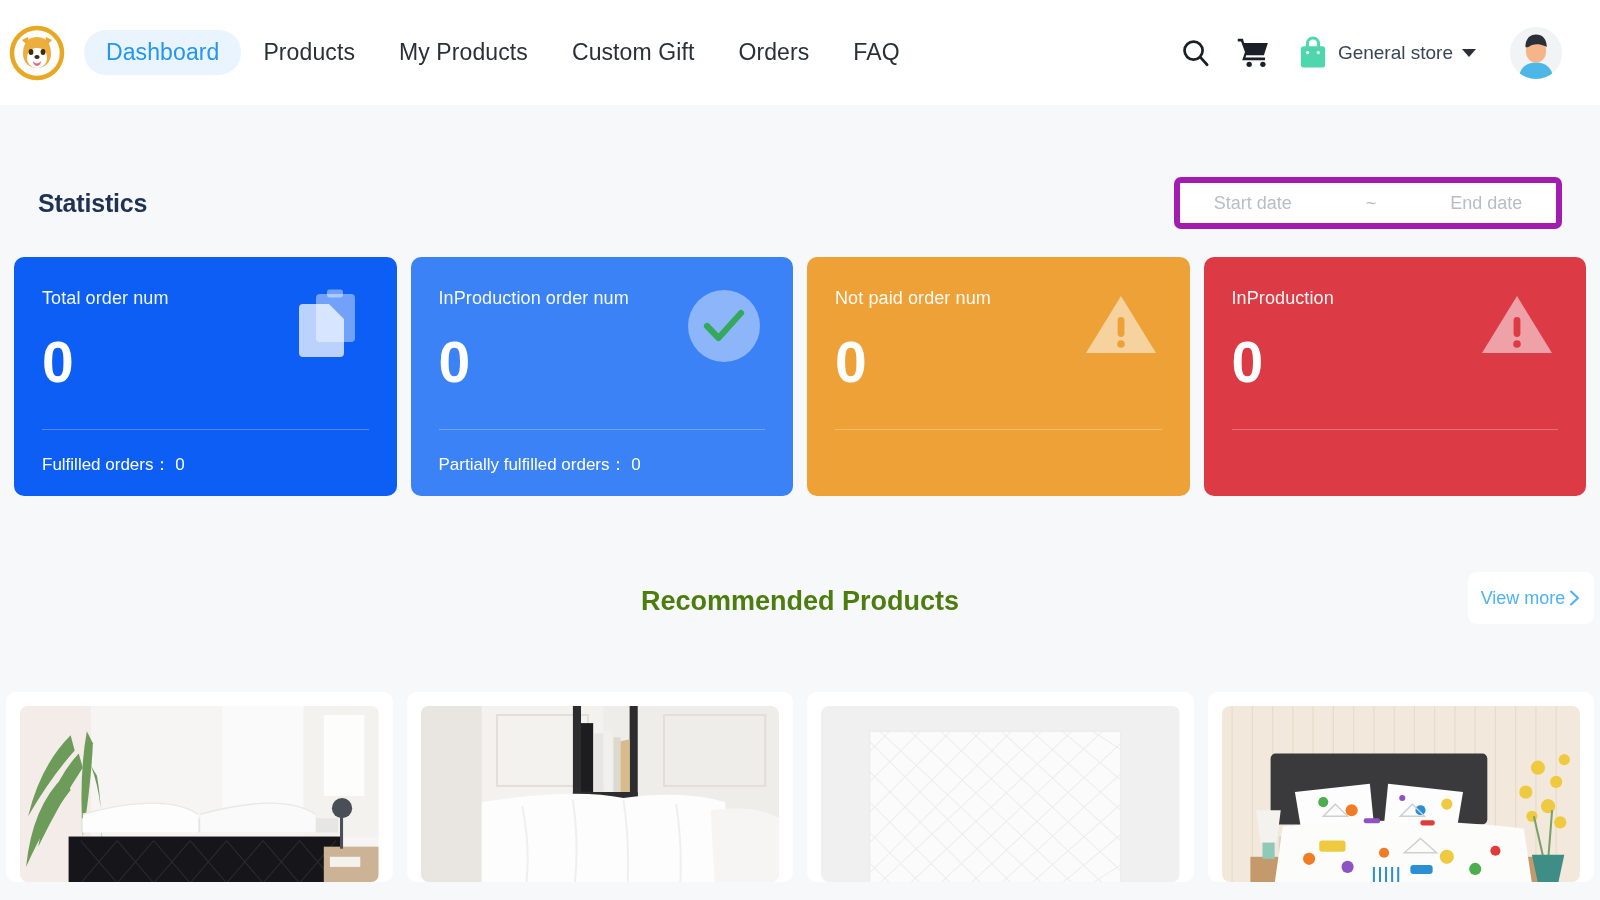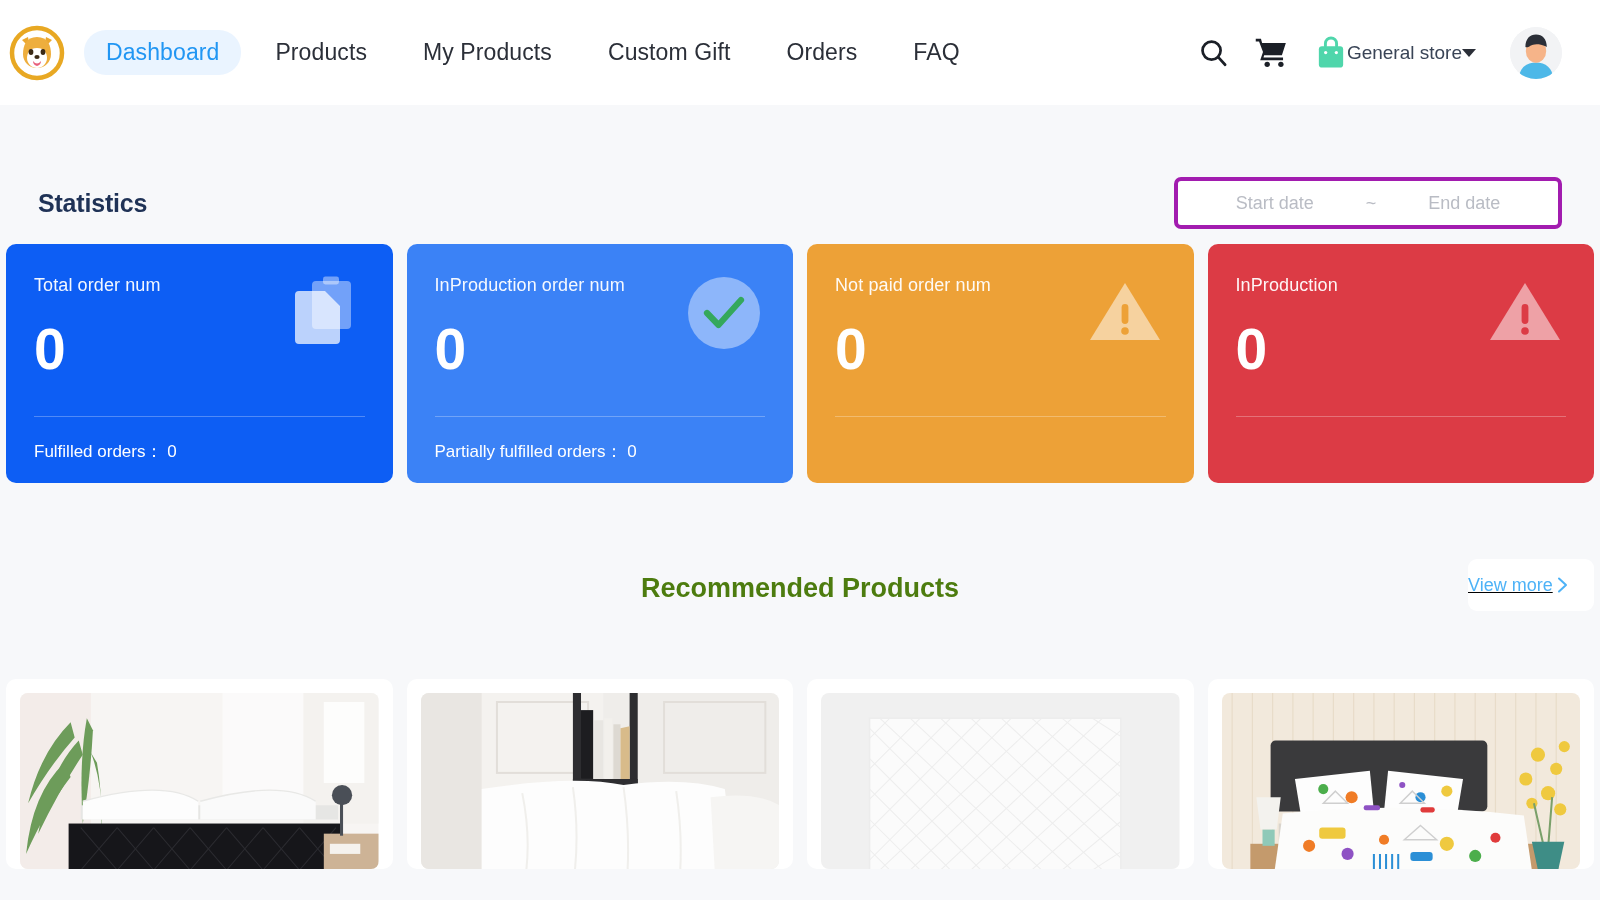--- a/index.html
+++ b/index.html
@@ -21,21 +21,21 @@
   }
   .logo {
     width: 58px; height: 58px;
     flex: 0 0 58px;
     margin-right: 18px;
     position: relative;
   }
   .nav {
     display: flex;
     align-items: flex-end;
-    gap: 12px;
+    gap: 0;
   }
   .nav-item {
     font-size: 23px;
     color: #2b2f38;
     padding: 9px 22px;
     border-radius: 22px;
     white-space: nowrap;
     cursor: pointer;
     letter-spacing: .1px;
   }
@@ -49,20 +49,21 @@
     align-items: center;
     gap: 0;
   }
   .icon-btn {
     width: 58px; height: 58px;
     display: flex; align-items: center; justify-content: center;
     cursor: pointer;
   }
   .store-select {
     display: flex; align-items: center;
+    gap: 9px;
     margin-left: 14px;
     margin-right: 34px;
     cursor: pointer;
   }
   .store-name {
     font-size: 19px;
     color: #394456;
   }
   .caret {
     width: 0; height: 0;
@@ -91,39 +92,39 @@
     font-size: 25px;
     font-weight: bold;
     color: #1f3256;
     letter-spacing: -.2px;
   }
   .daterange {
     margin-left: auto;
     width: 388px; height: 52px;
     background: #ffffff;
     border-radius: 7px;
-    border: 4px solid #a21caf;
+    border: 6px solid #a21caf;
     display: flex;
     align-items: center;
     justify-content: center;
-    gap: 52px;
+    gap: 74px;
     cursor: pointer;
   }
   .date-ph {
     font-size: 18px;
     color: #b9bcc4;
   }
   .date-sep { font-size: 18px; color: #b9bcc4; }
 
   
   .cards {
     display: flex;
     gap: 14px;
-    padding: 0 6px;
-    margin-top: 15px;
+    padding: 0 14px;
+    margin-top: 28px;
   }
   .card {
     flex: 1 1 0;
     height: 239px;
     border-radius: 10px;
     padding: 31px 28px 0 28px;
     position: relative;
     color: #ffffff;
     overflow: hidden;
   }
@@ -173,24 +174,23 @@
     color: #4d7c0f;
   }
   .view-more {
     position: absolute;
     right: 6px; top: 0;
     width: 126px; height: 52px;
     background: #ffffff;
     border-radius: 9px;
     display: flex;
     align-items: center;
-    justify-content: flex-start;
+    justify-content: center;
     gap: 3px;
     cursor: pointer;
-    text-decoration: underline;
   }
   .view-more-label { font-size: 18px; color: #4db2f7; }
 
   
   .products {
     display: flex;
     gap: 14px;
     padding: 0 6px;
     margin-top: 62px;
   }

